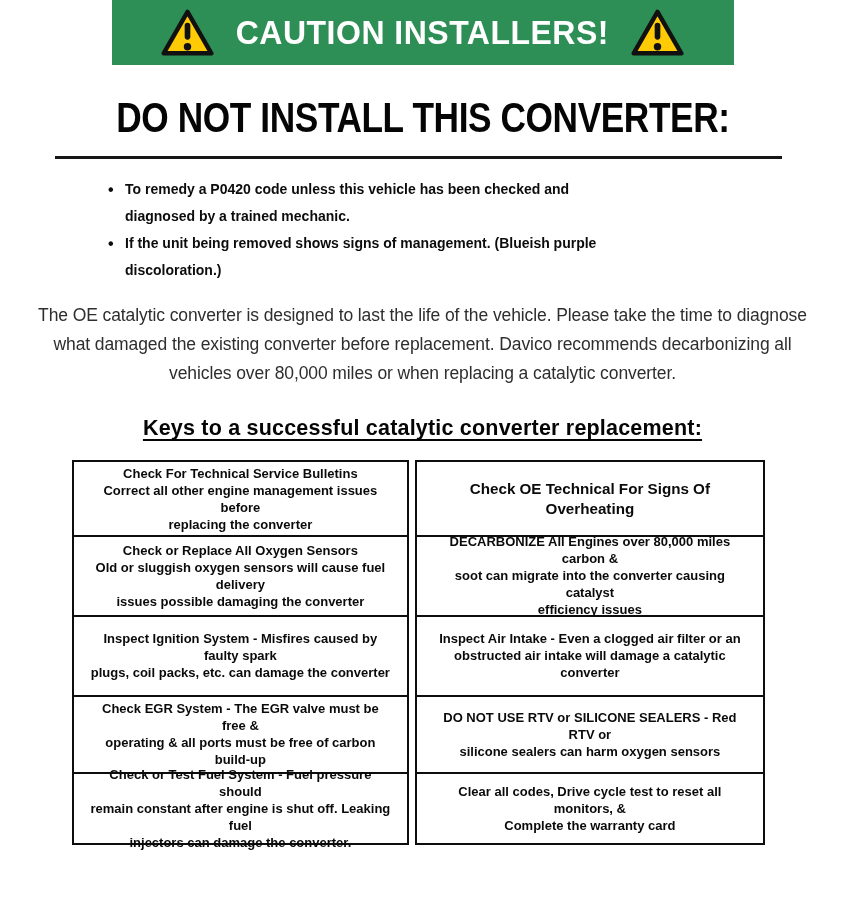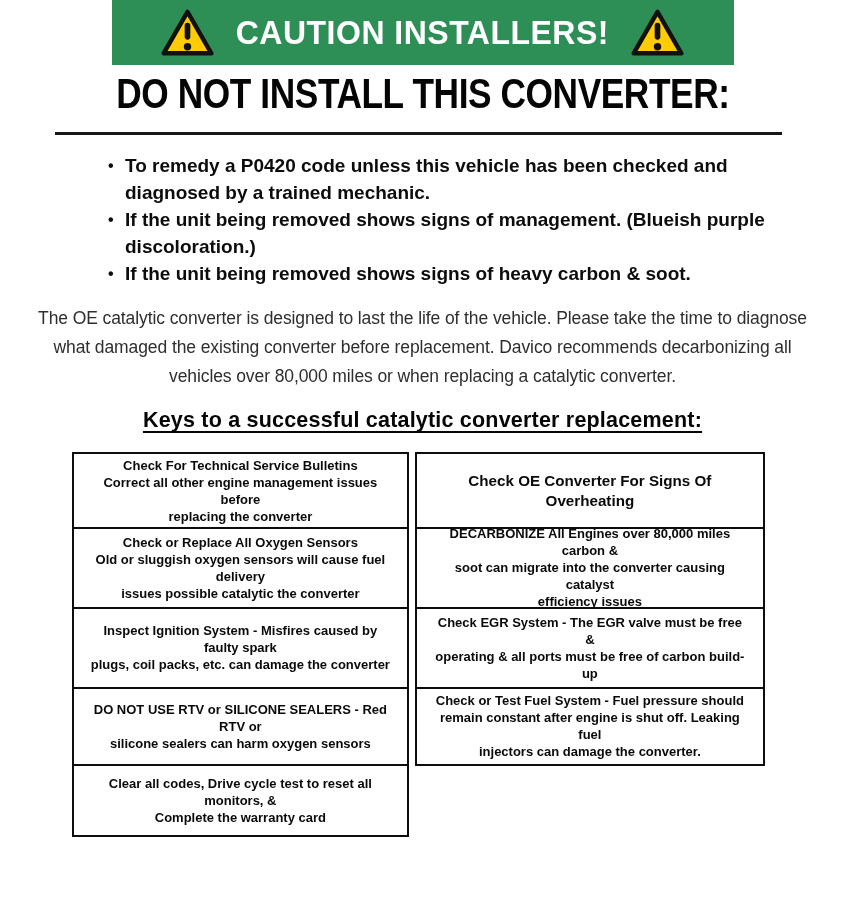--- a/index.html
+++ b/index.html
@@ -29,21 +29,21 @@
     font-weight: 700;
     font-size: 33px;
     letter-spacing: 0.5px;
     transform: scaleX(0.97);
     white-space: nowrap;
   }
   .warn-svg { display: block; }
 
   
   .main-heading-wrap {
-    margin-top: 4px;
+    margin-top: 28px;
     display: flex;
     justify-content: center;
   }
   .main-heading {
     font-weight: 800;
     font-size: 43px;
     letter-spacing: -0.5px;
     transform: scaleX(0.82);
     white-space: nowrap;
     color: #050505;
@@ -57,21 +57,21 @@
 
   
   .bullets {
     margin: 17px 60px 0 108px;
     list-style: none;
   }
   .bullets li {
     position: relative;
     padding-left: 17px;
     font-weight: 700;
-    font-size: 19px;
+    font-size: 14px;
     line-height: 27px;
     white-space: pre-line;
     color: #0c0c0c;
   }
   .bullets li::before {
     content: "•";
     position: absolute;
     left: 0;
     top: 0;
     font-size: 16px;
@@ -85,21 +85,21 @@
     font-size: 17.5px;
     line-height: 29px;
     font-weight: 400;
     color: #2e2e2e;
     white-space: pre-line;
     letter-spacing: -0.1px;
   }
 
   
   .keys-heading {
-    margin-top: 17px;
+    margin-top: 28px;
     text-align: center;
     font-weight: 800;
     font-size: 21.5px;
     color: #050505;
     text-decoration: underline;
     text-decoration-thickness: 2px;
     text-underline-offset: 4px;
     letter-spacing: 0.2px;
   }
 
@@ -152,45 +152,46 @@
   <div class="main-heading-wrap">
     <h1 class="main-heading">DO NOT INSTALL THIS CONVERTER:</h1>
   </div>
   <div class="rule"></div>
 
   <ul class="bullets">
     <li>To remedy a P0420 code unless this vehicle has been checked and
 diagnosed by a trained mechanic.</li>
     <li>If the unit being removed shows signs of management. (Blueish purple
 discoloration.)</li>
-    <li>If the unit being removed shows signs of heavy carbon &amp; soot.</li>
   </ul>
 
   <p class="para">The OE catalytic converter is designed to last the life of the vehicle. Please take the time to diagnose
 what damaged the existing converter before replacement. Davico recommends decarbonizing all
 vehicles over 80,000 miles or when replacing a catalytic converter.</p>
 
   <h2 class="keys-heading">Keys to a successful catalytic converter replacement:</h2>
 
   <div class="keys-table">
     <div class="cell row-first">Check For Technical Service Bulletins
 Correct all other engine management issues before
 replacing the converter</div>
-    <div class="cell row-first cell-large">Check OE Converter For Signs Of Overheating</div>
+    <div class="cell row-first cell-large">Check OE Technical For Signs Of Overheating</div>
 
     <div class="cell">Check or Replace All Oxygen Sensors
 Old or sluggish oxygen sensors will cause fuel delivery
-issues possible catalytic the converter</div>
+issues possible damaging the converter</div>
 
     <div class="cell">DECARBONIZE All Engines over 80,000 miles carbon &amp;
 soot can migrate into the converter causing catalyst
 efficiency issues</div>
     <div class="cell">Inspect Ignition System - Misfires caused by faulty spark
 plugs, coil packs, etc. can damage the converter</div>
 
+    <div class="cell">Inspect Air Intake - Even a clogged air filter or an
+obstructed air intake will damage a catalytic converter</div>
 
     <div class="cell">Check EGR System - The EGR valve must be free &amp;
 operating &amp; all ports must be free of carbon build-up</div>
     <div class="cell">DO NOT USE RTV or SILICONE SEALERS - Red RTV or
 silicone sealers can harm oxygen sensors</div>
 
     <div class="cell">Check or Test Fuel System - Fuel pressure should
 remain constant after engine is shut off.  Leaking fuel
 injectors can damage the converter.</div>
     <div class="cell">Clear all codes,  Drive cycle test to reset all monitors, &amp;

